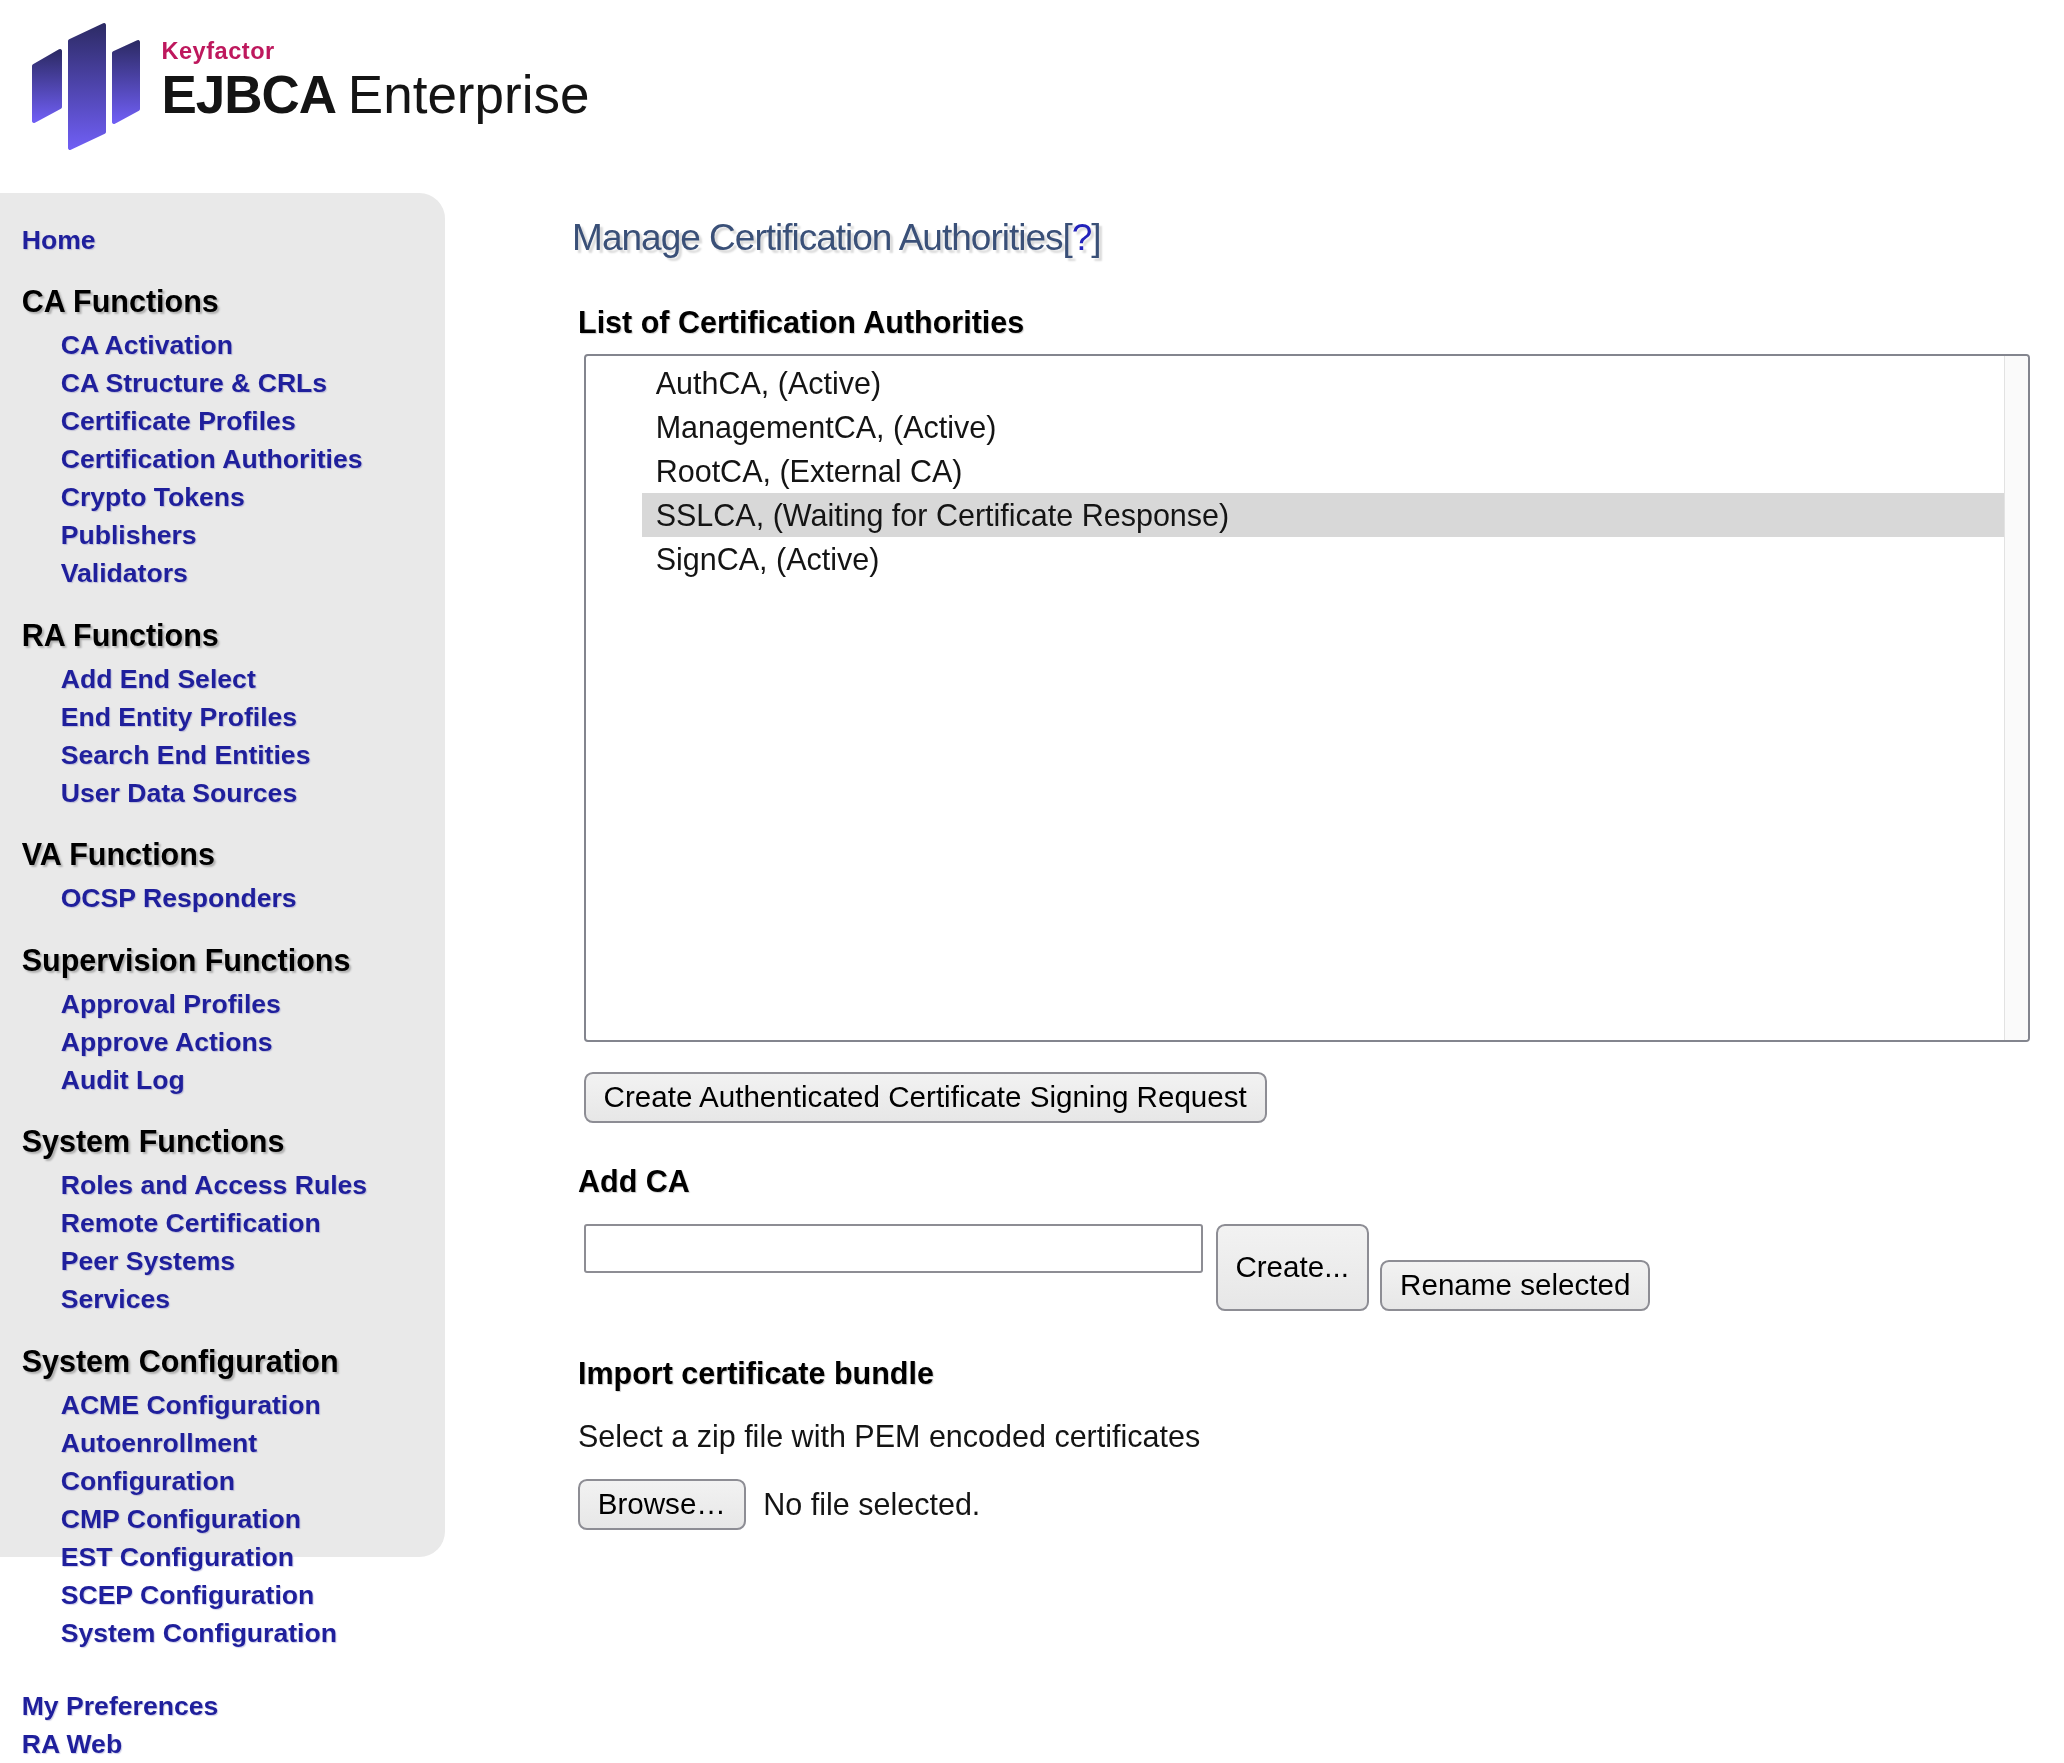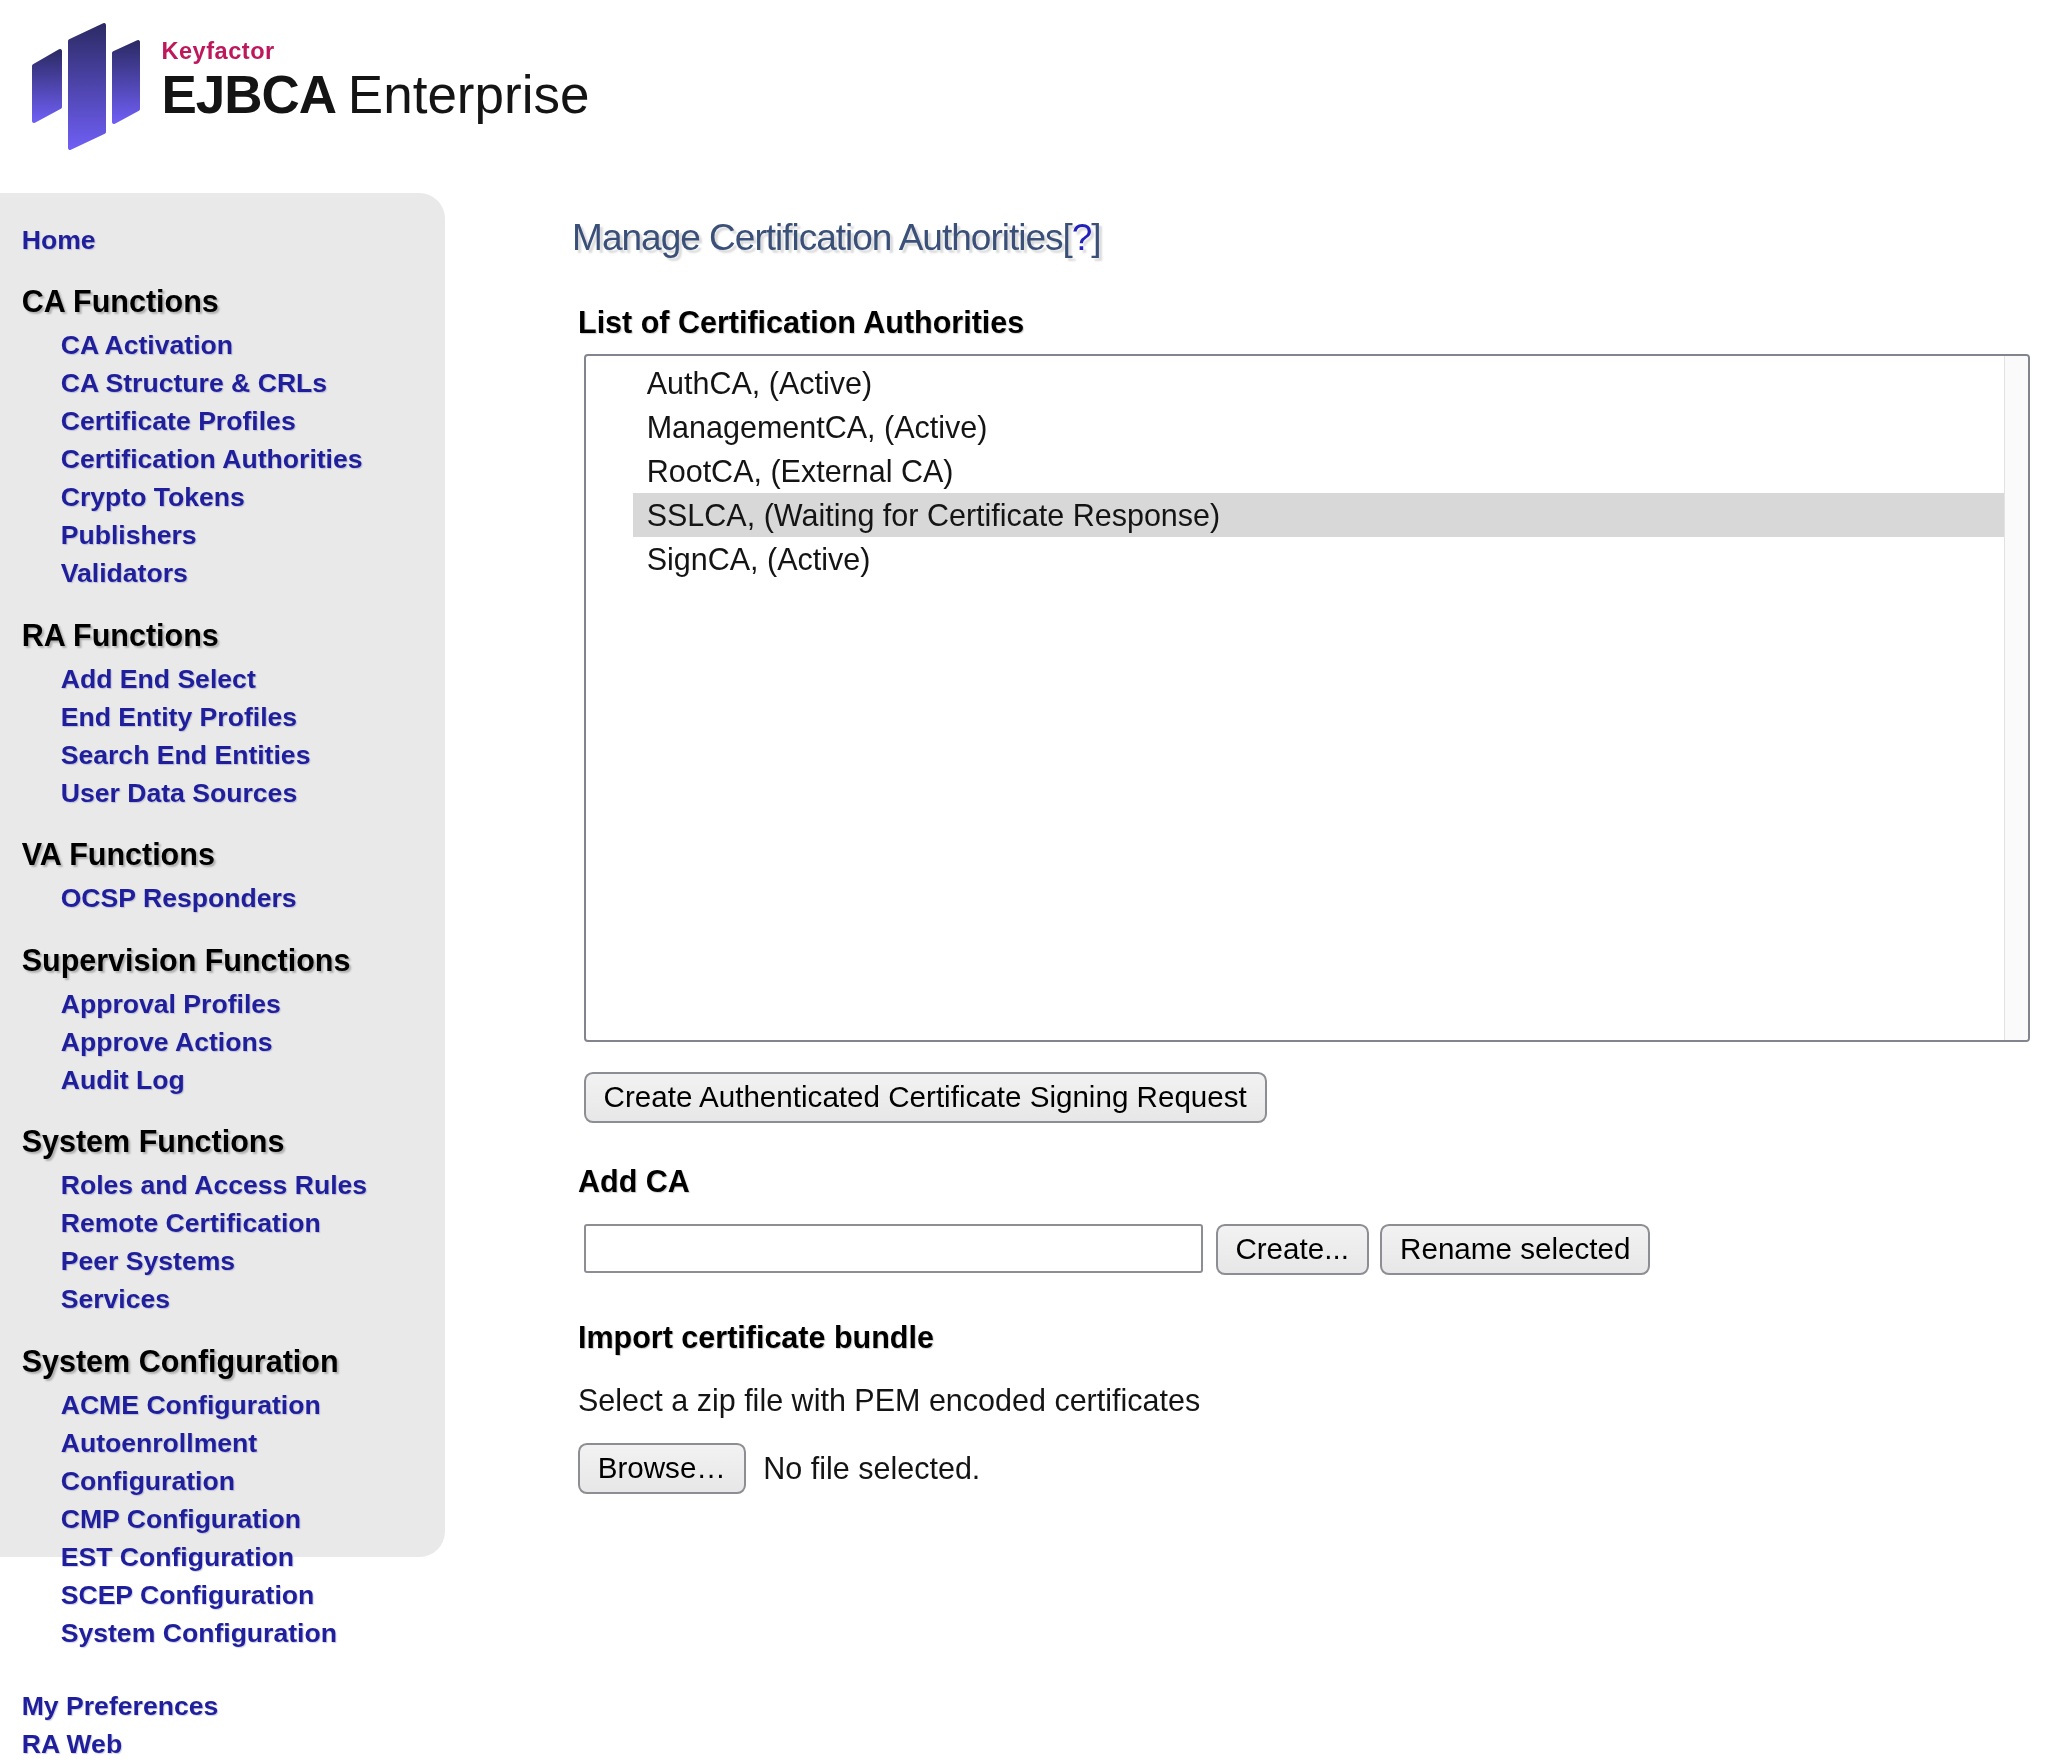--- a/index.html
+++ b/index.html
@@ -31,38 +31,38 @@
   .help{cursor:pointer;}
   .help .bracket{color:#3a5078;}
   .help .qmark{color:#2222bb;}
   .section-heading{font-size:30.5px;font-weight:700;color:#000;text-shadow:1px 1px 1px rgba(0,0,0,.2);}
   .h-list{margin:37px 0 13.8px 2px;}
   .h-addca{margin:41px 0 17px 2px;}
   .h-bundle{margin:45px 0 0 2px;}
 
   .listbox{position:relative;width:1446px;height:688px;background:#fff;border:2px solid #83858e;
            border-radius:3.9px;box-sizing:border-box;margin-left:7.9px;overflow:hidden;}
-  .list-inner{position:absolute;left:3px;top:5.9px;right:23.6px;padding-left:44px;}
+  .list-inner{position:absolute;left:12px;top:5.9px;right:23.6px;padding-left:44px;}
   .list-item{font-size:30.5px;line-height:44px;height:44px;padding-left:13.8px;color:#141414;
              white-space:nowrap;cursor:default;}
   .list-item.selected{background:#d8d8d8;}
   .scroll-track{position:absolute;top:0;right:0;width:22.7px;height:100%;background:#fafafa;
                 border-left:1px solid #e2e2e2;border-radius:0 2px 2px 0;}
 
   .btn{display:inline-block;background:linear-gradient(#f2f2f2,#e7e7e7);border:2px solid #8d8d94;
        border-radius:8.9px;font-family:"Liberation Sans",sans-serif;font-size:29.6px;color:#000;
        padding:4.9px 17.7px 6.9px 17.7px;line-height:35px;cursor:pointer;white-space:nowrap;}
   .btn-row1{margin:33px 0 0 7.9px;display:flex;gap:20.7px;}
   .btn-row2{margin:30.5px 0 0 7.9px;}
 
   .addca-row{margin:25.6px 0 0 7.9px;display:flex;align-items:stretch;}
   .text-input{width:619px;height:49px;box-sizing:border-box;border:2px solid #8d8d94;border-radius:3px;
               font-size:29.6px;padding:0 11.8px;font-family:"Liberation Sans",sans-serif;background:#fff;}
   .addca-row .btn{margin-left:12.8px;}
-  .addca-row .btn + .btn{margin-left:11.8px;}
+  .addca-row .btn + .btn{margin-left:11.8px;margin-top:36px;}
 
   .bundle-desc{font-size:30.5px;margin:27.6px 0 0 2px;color:#141414;}
   .file-row{margin:25.6px 0 0 2px;display:flex;align-items:center;}
   .file-status{font-size:30.5px;margin-left:17.7px;color:#141414;}
 </style>
 </head>
 <body>
 
 <div class="logo">
   <svg class="logo-icon" viewBox="0 0 120 140" xmlns="http://www.w3.org/2000/svg">

